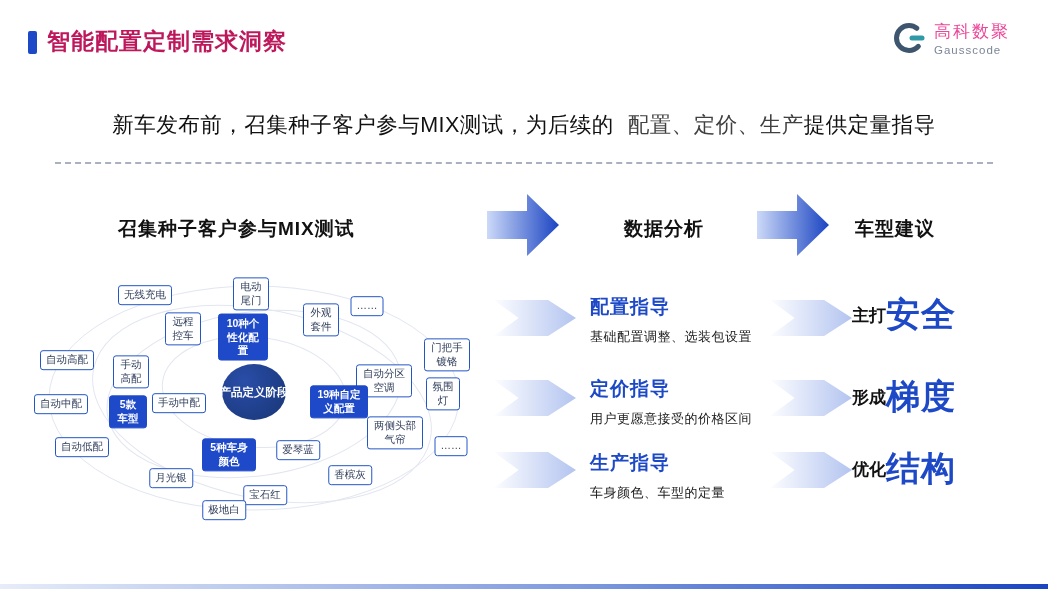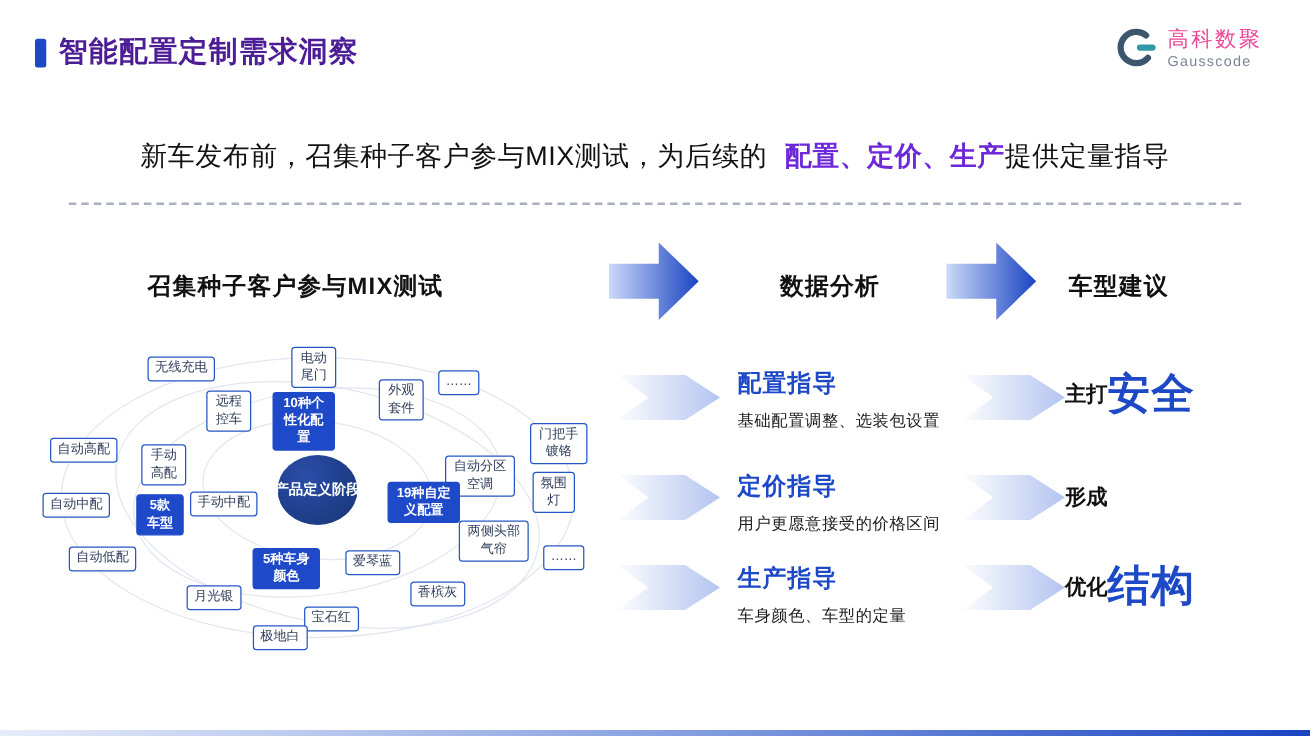--- a/index.html
+++ b/index.html
@@ -5,29 +5,29 @@
   * { margin:0; padding:0; box-sizing:border-box; }
   html,body { width:1048px; height:589px; background:#fff; overflow:hidden;
               font-family:"Liberation Sans", sans-serif; }
   .slide { position:relative; width:1048px; height:589px; background:#fff; }
 
   
   .header { position:absolute; left:0; top:0; width:100%; height:70px; }
   .title-bar { position:absolute; left:28px; top:31px; width:9px; height:23px;
                background:#1d49c7; border-radius:2px; }
   .title { position:absolute; left:47px; top:26px; font-size:23px; font-weight:800;
-           color:#4c1d95; letter-spacing:1px; }
+           color:#be185d; letter-spacing:1px; }
   .logo { position:absolute; right:38px; top:20px; display:flex; align-items:center; gap:8px; }
   .logo-text .name { font-size:17px; font-weight:400; color:#ec4899; letter-spacing:2px; }
   .logo-text .sub  { font-size:11.5px; color:#7c8698; letter-spacing:1px; margin-top:1px; }
 
   
   .subtitle { position:absolute; left:0; top:110px; width:100%; text-align:center;
               font-size:21.5px; color:#111; letter-spacing:0.5px; }
-  .subtitle .hl { color:#6d28d9; font-weight:700;margin-left:14px; }
+  .subtitle .hl { color:#404040; font-weight:400;margin-left:14px; }
   .divider { position:absolute; left:55px; right:55px; top:162px;
              border-top:2px dashed #a9b0bf; }
 
   
   .col-heading { position:absolute; font-size:19px; font-weight:800; color:#111; letter-spacing:1px; }
   #h-left  { left:118px; top:216px; }
   #h-mid   { left:624px; top:216px; }
   #h-right { left:855px; top:216px; }
 
   
@@ -176,20 +176,21 @@
     <div class="a-title">生产指导</div>
     <div class="a-desc">车身颜色、车型的定量</div>
   </div>
 
   <div class="suggestion" id="sg0">
     <span class="s-prefix">主打</span>
     <span class="s-word">安全</span>
   </div>
   <div class="suggestion" id="sg1">
     <span class="s-prefix">形成</span>
+    <span class="s-word">梯度</span>
   </div>
   <div class="suggestion" id="sg2">
     <span class="s-prefix">优化</span>
     <span class="s-word">结构</span>
   </div>
 
   <div class="bottom-bar"></div>
 </div>
 
 </body></html>

